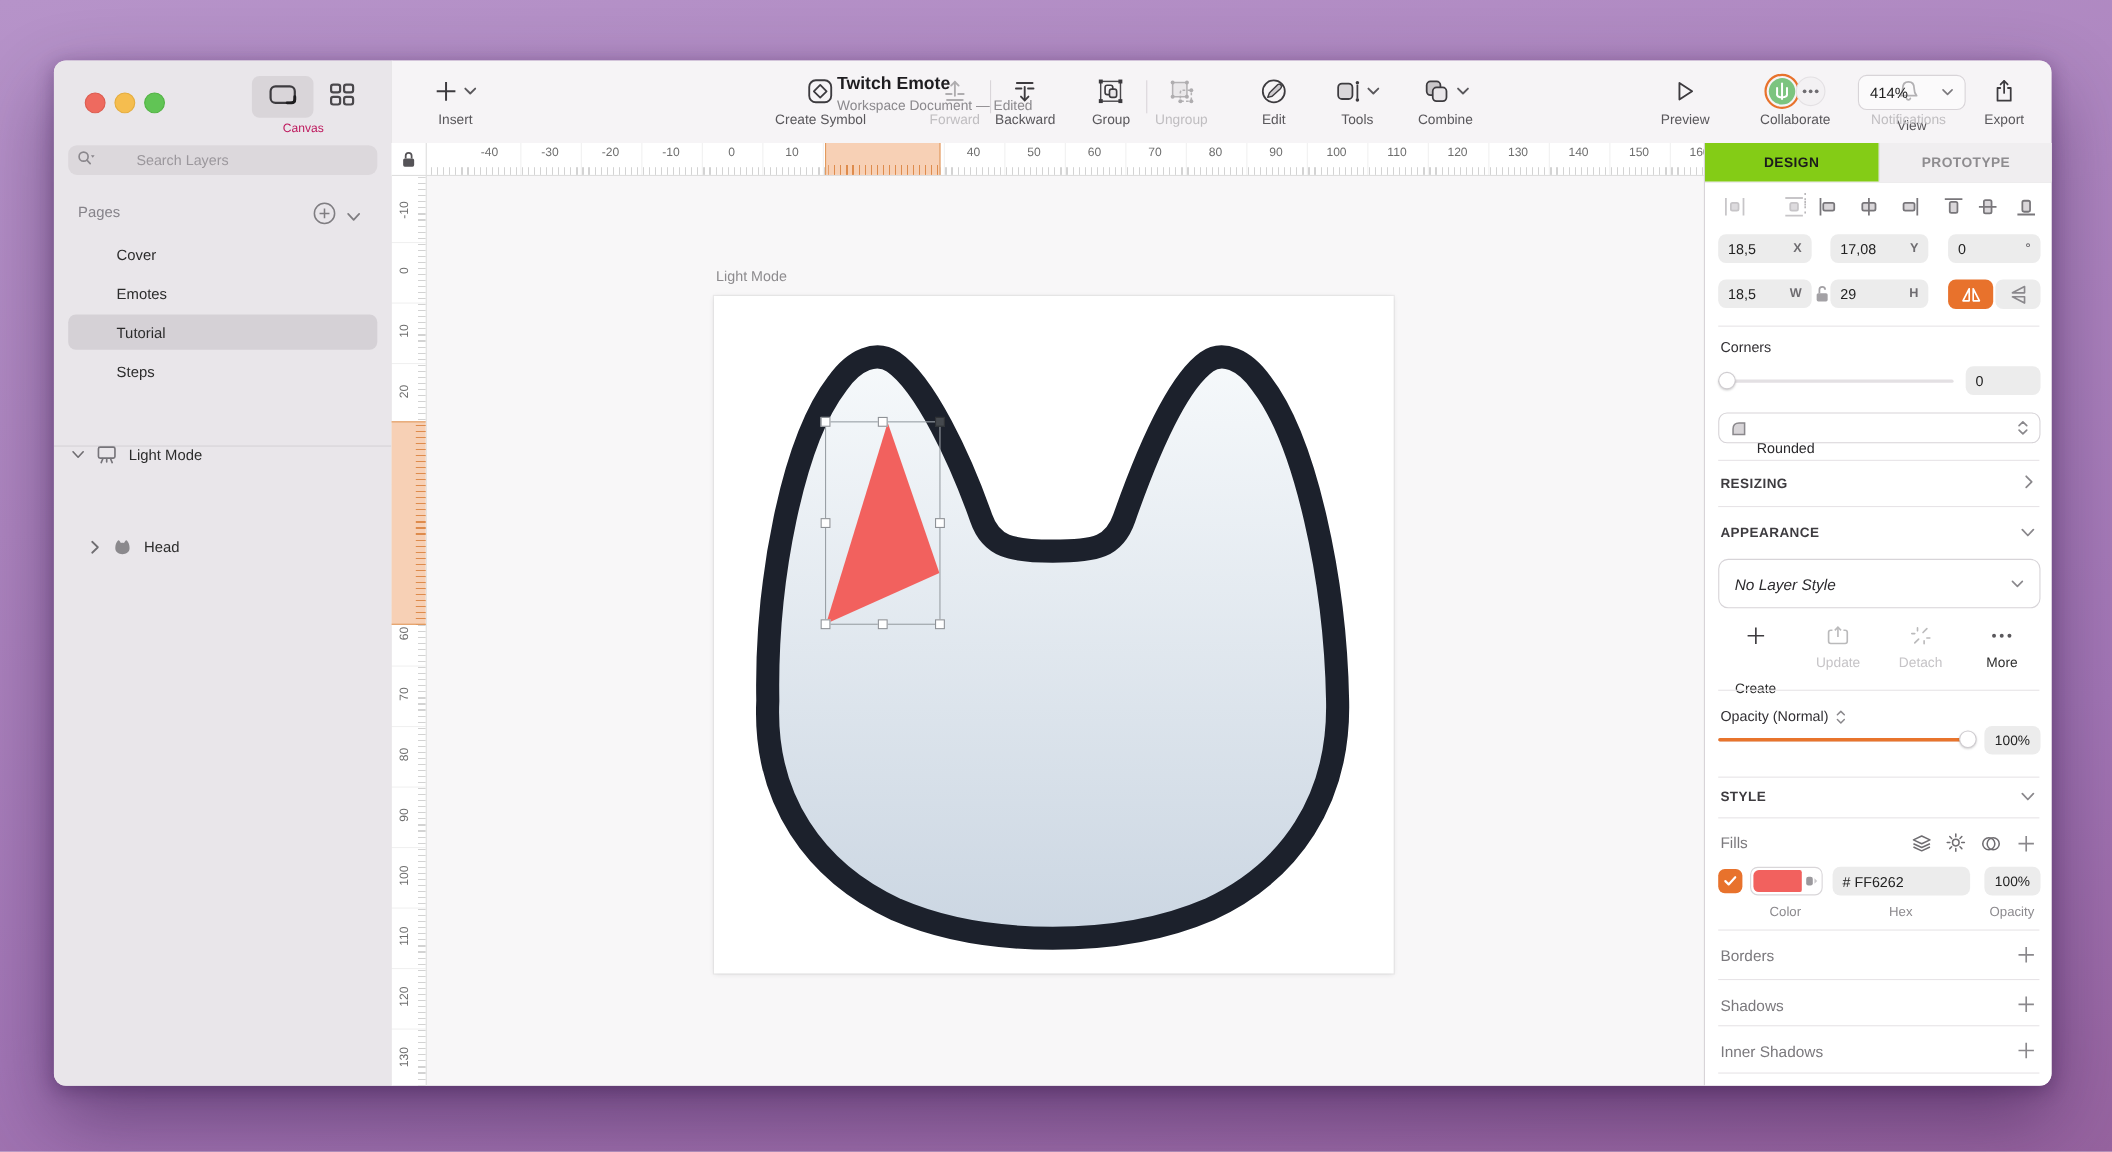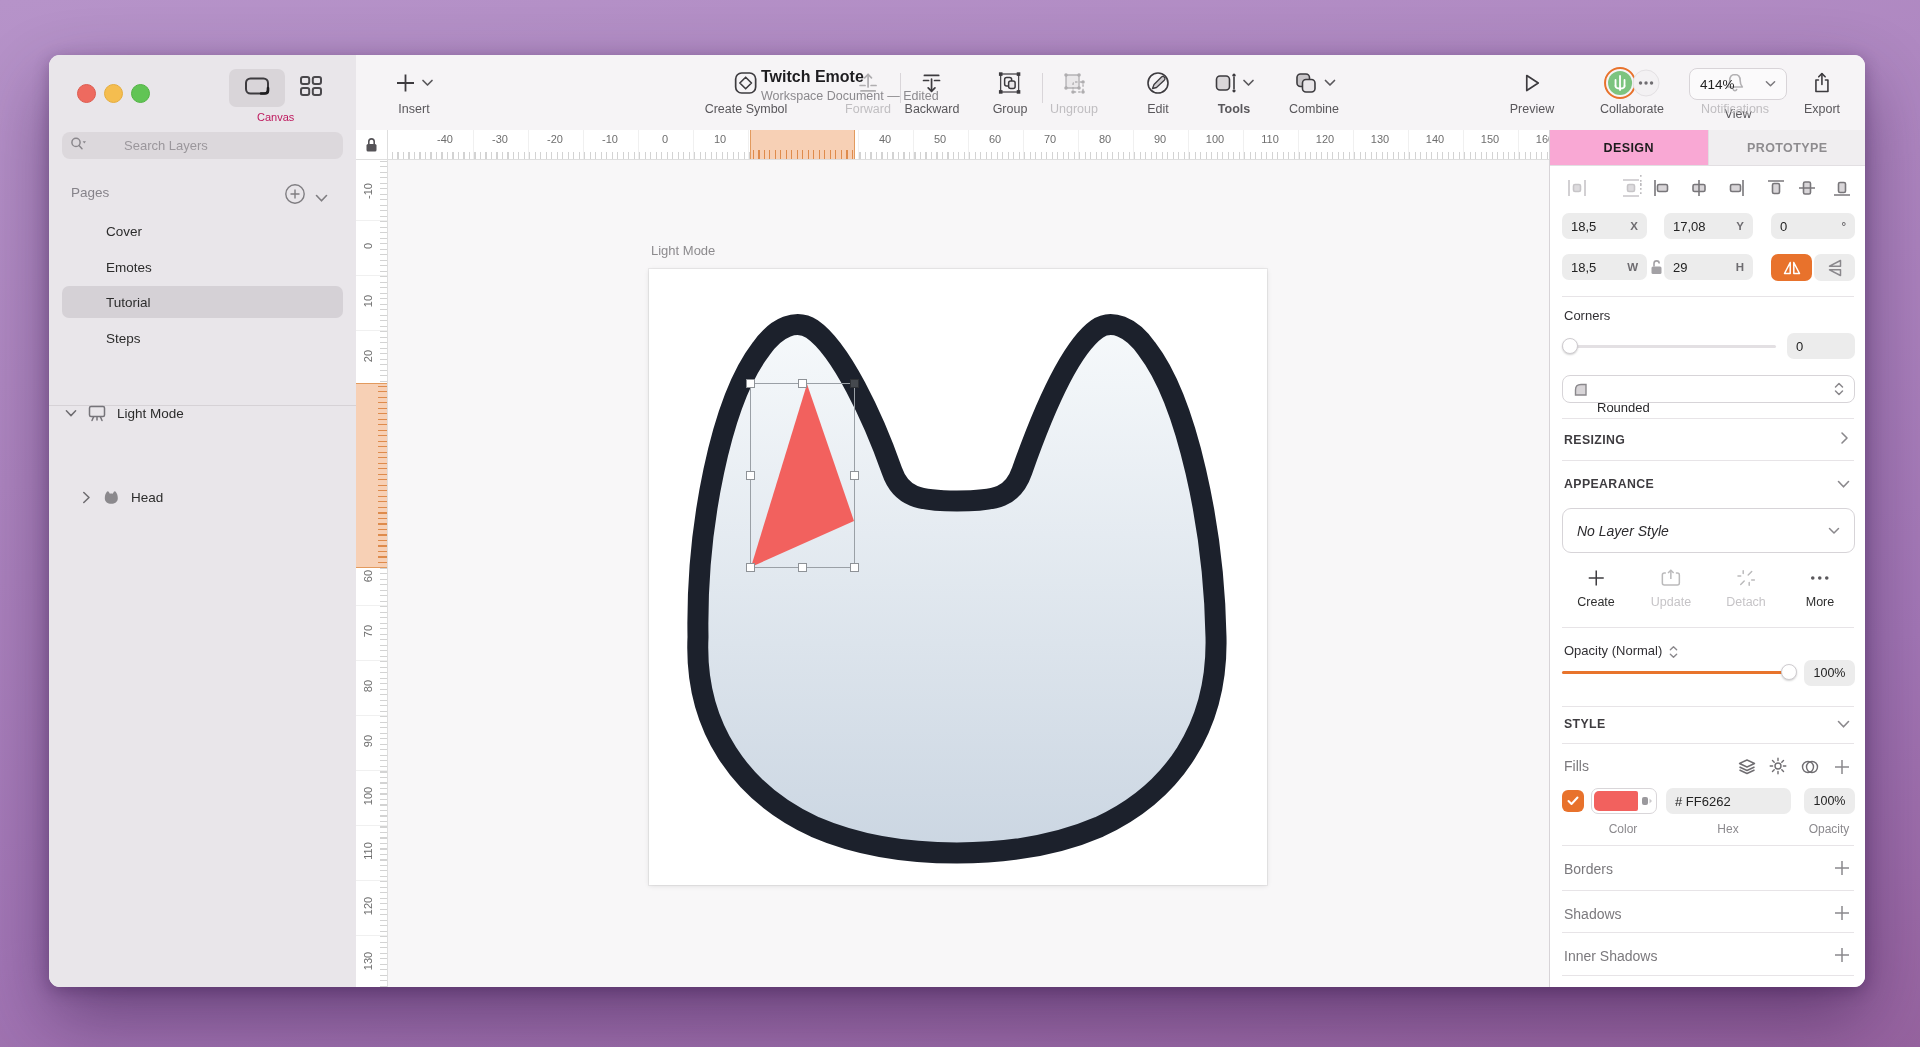--- a/index.html
+++ b/index.html
@@ -55,21 +55,21 @@
     background-image:repeating-linear-gradient(180deg,#de8b4c 0,#de8b4c 1px,transparent 1px,transparent 5.5px);background-size:9px 100%;background-position:100% 2px;background-repeat:no-repeat;background-color:#f7d0b5;z-index:2;}
   .artboard{position:absolute;left:600px;top:214px;width:618px;height:616px;background:#fff;box-shadow:0 0 0 1px rgba(0,0,0,.05),0 1px 5px rgba(0,0,0,.10);}
   .artboard-title{position:absolute;left:602px;top:188px;font-size:13px;color:#8d8b8e;}
   .selrect{position:absolute;left:701px;top:328px;width:105px;height:185px;border:1px solid #9aa0a6;box-sizing:border-box;z-index:3;}
   .handle{position:absolute;width:9px;height:9px;background:#fff;border:1px solid #8e9297;box-sizing:border-box;z-index:4;}
   .handle.dark{background:#45494e;border-color:#2e3135;}
   
   .inspector{position:absolute;left:1500px;top:75px;width:316px;height:857px;background:#fff;border-left:1px solid #d8d4d8;}
   .tabs{position:absolute;left:0;top:0;width:316px;height:35px;border-bottom:1px solid #e2dfe2;display:flex;}
   .tab{flex:1;display:flex;align-items:center;justify-content:center;font-size:12.5px;font-weight:700;letter-spacing:.4px;}
-  .tab.active{color:#1c1c1c;background:#f9a8d4;}
+  .tab.active{color:#1c1c1c;background:#84cc16;}
   .tab.inactive{color:#8e8c8f;background:#f0eef0;border-left:1px solid #e2dfe2;}
   .pdiv{position:absolute;left:12px;width:292px;height:1px;background:#e7e4e7;}
   .field{position:absolute;height:26px;background:#ececec;border-radius:7px;display:flex;align-items:center;justify-content:space-between;padding:0 9px;box-sizing:border-box;}
   .field .val{font-size:13px;color:#232323;}
   .field .unit{font-size:11.5px;color:#6e6c70;font-weight:700;}
   .sechead{position:absolute;font-size:12.3px;font-weight:700;letter-spacing:.4px;color:#3e3c40;}
   .grey-row{position:absolute;font-size:14px;color:#7b797d;}
   .ddown{position:absolute;background:#fff;border:1px solid #d7d4d8;border-radius:8px;box-sizing:border-box;display:flex;align-items:center;}
   .slider-track{position:absolute;height:3px;border-radius:2px;background:#e3e0e3;}
   .knob{position:absolute;width:16px;height:16px;border-radius:50%;background:#fff;border:1px solid #cfccd0;box-shadow:0 1px 2px rgba(0,0,0,.18);box-sizing:border-box;}
@@ -282,21 +282,21 @@
     <div class="tbtn" style="left:802px;">
       <div class="ticon">
         <svg width="26" height="26" viewBox="0 0 26 26">
               <circle cx="13" cy="13" r="10" fill="none" stroke="#3d3b3f" stroke-width="1.6"></circle>
               <path d="M7.5,18.5 L9,14.5 L16.5,7 C17.5,6 19.5,6.5 19.9,8 C20.2,9 19.8,9.8 19,10.6 L11.5,17.5 Z" fill="#cfccd0" stroke="#3d3b3f" stroke-width="1.3" stroke-linejoin="round"></path>
             </svg>
       </div>
       <div class="tlabel">Edit</div>
     </div>
 
-    <div class="tbtn" style="left:878px;font-weight:bold;">
+    <div class="tbtn" style="left:878px;">
       <div class="ticon">
         <svg width="24" height="24" viewBox="0 0 24 24">
               <rect x="3" y="5" width="13" height="14" rx="3.5" fill="#d9d6d9" stroke="#3d3b3f" stroke-width="1.6"></rect>
               <line x1="20.5" y1="6" x2="20.5" y2="18" stroke="#3d3b3f" stroke-width="1.6"></line>
               <circle cx="20.5" cy="4.2" r="1.6" fill="#3d3b3f"></circle>
               <circle cx="20.5" cy="19.8" r="1.6" fill="#3d3b3f"></circle>
             </svg>
         <svg width="12" height="8" viewBox="0 0 12 8">
               <polyline points="1.5,1.5 6,6 10.5,1.5" fill="none" stroke="#5a585c" stroke-width="1.7" stroke-linecap="round" stroke-linejoin="round"></polyline>
             </svg>
@@ -629,21 +629,21 @@
           <polyline points="1.5,1.5 6.5,6.8 11.5,1.5" fill="none" stroke="#8a888c" stroke-width="1.6" stroke-linecap="round" stroke-linejoin="round"></polyline>
         </svg>
 
     <div class="ddown" style="left:12px;top:378px;width:293px;height:45px;border-radius:9px;padding:0 14px;justify-content:space-between;">
       <span style="font-size:14px;font-style:italic;color:#2c2b2e;">No Layer Style</span>
       <svg width="12" height="8" viewBox="0 0 12 8">
             <polyline points="1.5,1.5 6,6 10.5,1.5" fill="none" stroke="#8a888c" stroke-width="1.5" stroke-linecap="round" stroke-linejoin="round"></polyline>
           </svg>
     </div>
 
-    <div class="iconcol" style="left:46px;top:438px;">
+    <div class="iconcol" style="left:46px;top:438px;gap:24px;">
       <svg width="20" height="20" viewBox="0 0 20 20">
             <line x1="10" y1="2.5" x2="10" y2="17.5" stroke="#3d3b3f" stroke-width="1.5"></line>
             <line x1="2.5" y1="10" x2="17.5" y2="10" stroke="#3d3b3f" stroke-width="1.5"></line>
           </svg>
       <div class="lbl">Create</div>
     </div>
     <div class="iconcol disabled" style="left:121px;top:438px;">
       <svg width="22" height="20" viewBox="0 0 22 20">
             <path d="M6,5 L4.5,5 Q2.5,5 2.5,7 L2.5,15 Q2.5,17 4.5,17 L17.5,17 Q19.5,17 19.5,15 L19.5,7 Q19.5,5 17.5,5 L16,5" fill="none" stroke="#3d3b3f" stroke-width="1.5"></path>
             <line x1="11" y1="2.5" x2="11" y2="11" stroke="#3d3b3f" stroke-width="1.5"></line>

